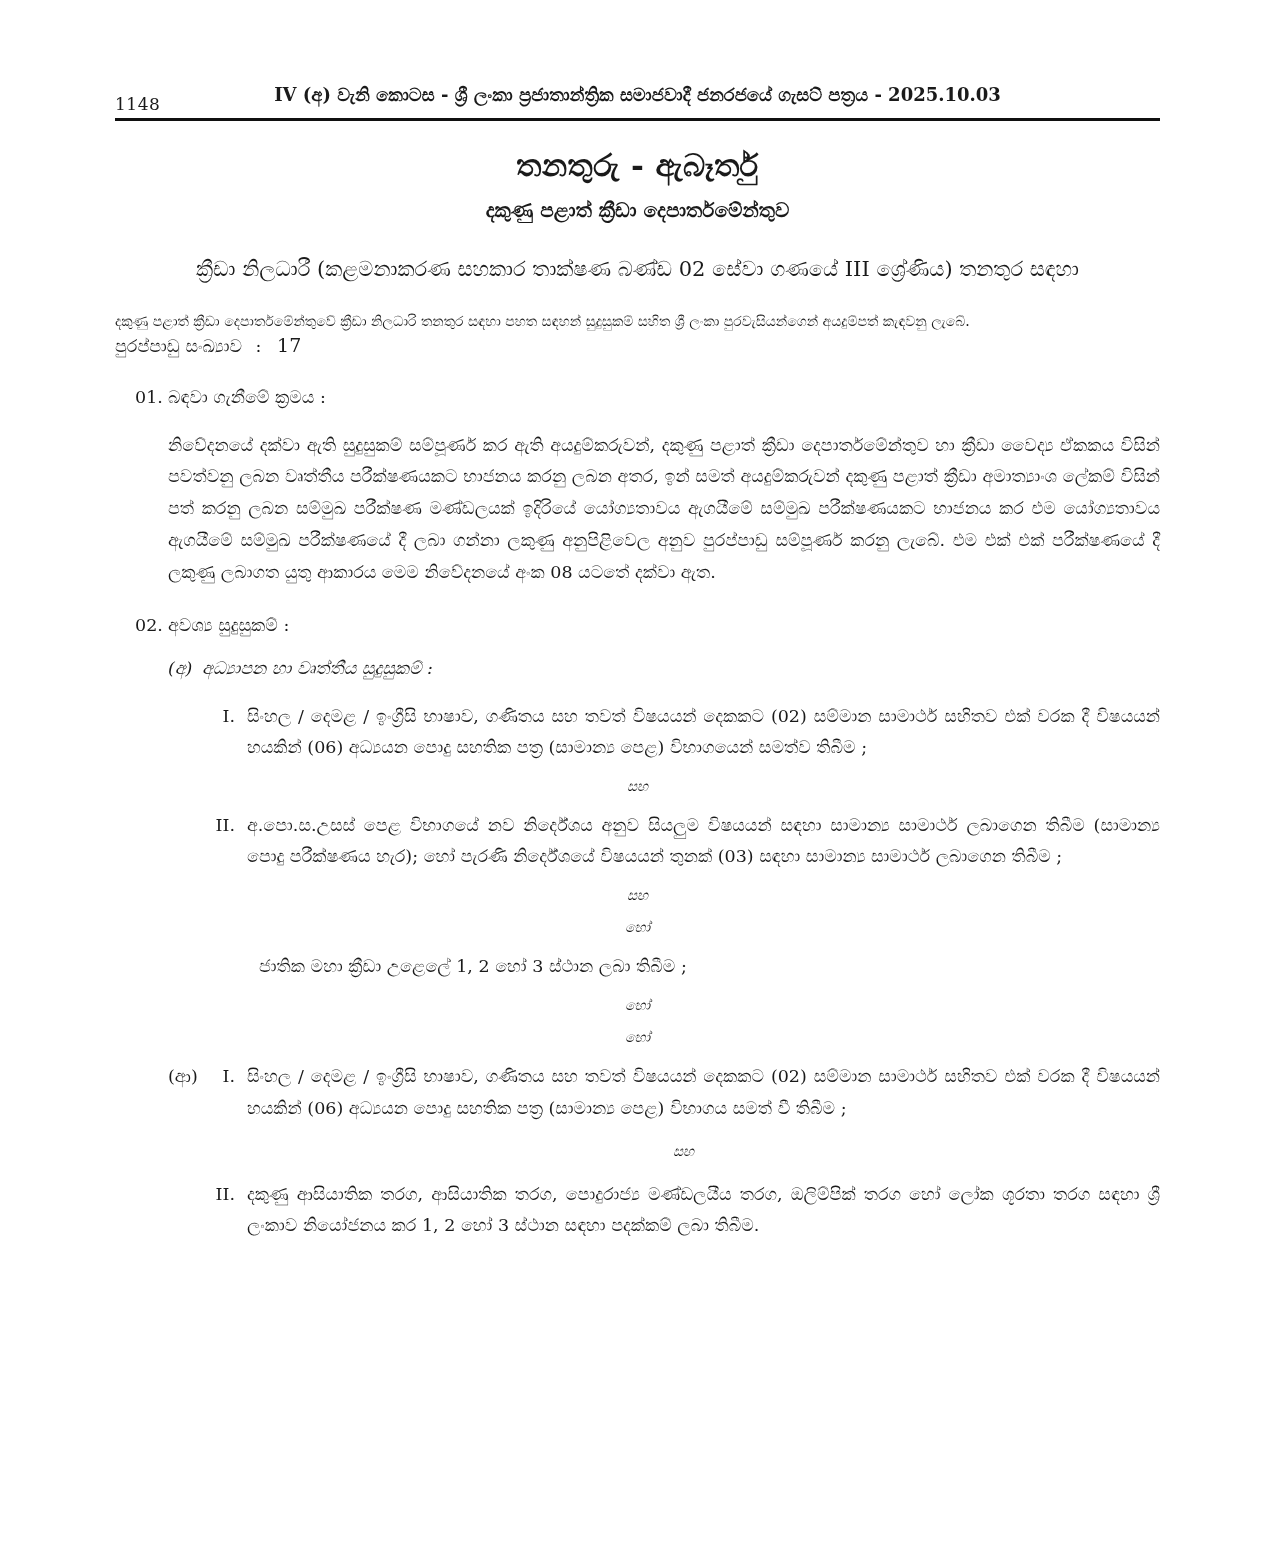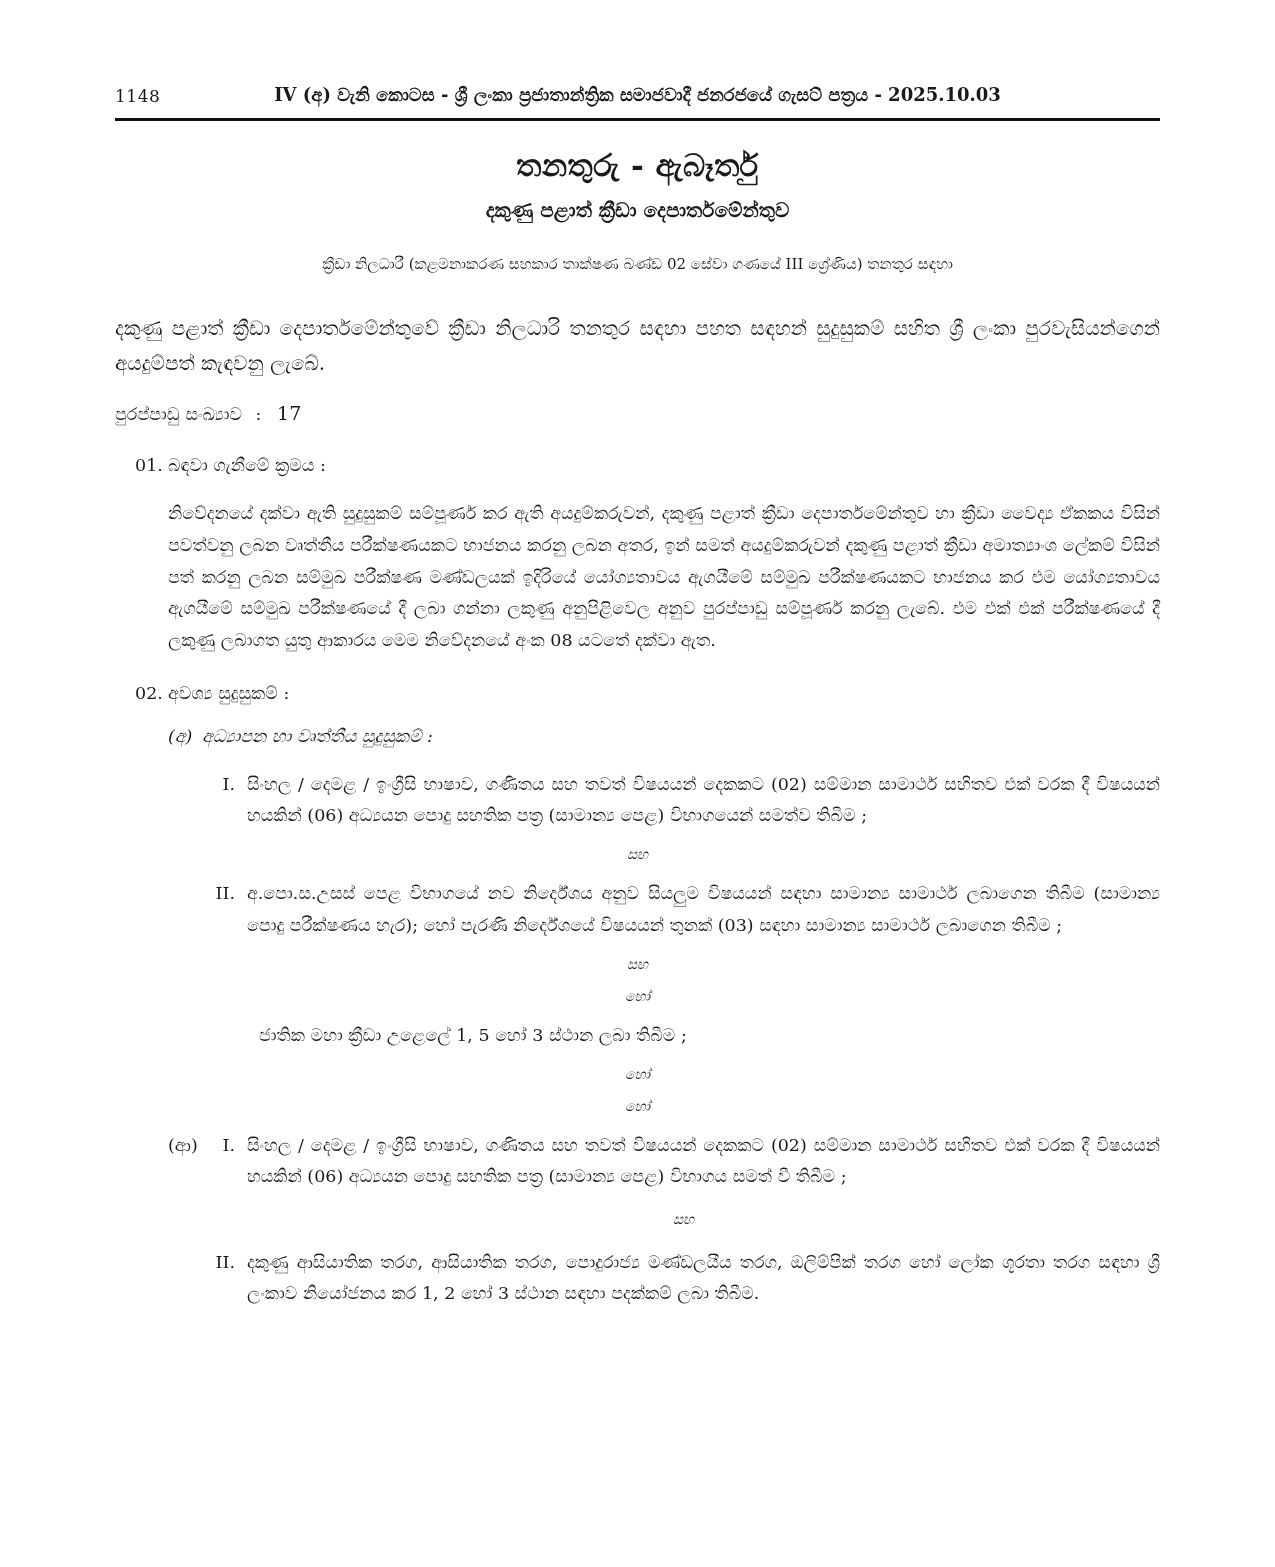--- a/index.html
+++ b/index.html
@@ -19,21 +19,21 @@
   }
   
   .page-header {
     position: relative;
     text-align: center;
     margin-bottom: 12px;
   }
   .page-number {
     position: absolute;
     left: 0;
-    top: 2px;
+    top: 10px;
     font-size: 17px;
     font-weight: normal;
     letter-spacing: .5px;
   }
   .header-title {
     font-size: 18px;
     font-weight: bold;
   }
   .header-rule {
     border: none;
@@ -49,30 +49,29 @@
     letter-spacing: .5px;
   }
   .department-name {
     text-align: center;
     font-size: 20px;
     font-weight: bold;
     margin-bottom: 30px;
   }
   .position-heading {
     text-align: center;
-    font-size: 15px;
+    font-size: 21px;
     line-height: 1.65;
-    margin-bottom: 34px;
+    margin-bottom: 22px;
   }
   
   .intro {
-    font-size: 20px;
-    line-height: 1.78;
-    text-align: justify;
-    margin-bottom: 20px;
+    font-size: 14px;
+    line-height: 1.78;
+    text-align: justify;
   }
   .vacancies-line {
     font-size: 17.5px;
     margin-bottom: 30px;
   }
   .vacancies-count {
     font-size: 19px;
     margin-left: 10px;
   }
   .vacancies-colon { margin-left: 8px; }
@@ -201,21 +200,21 @@
     <div class="separator">සහ</div>
 
     <div class="item-row">
       <span class="item-num">II.</span>
       <span class="item-text">අ.පො.ස.උසස් පෙළ විභාගයේ නව නිර්දේශය අනුව සියලුම විෂයයන් සඳහා සාමාන්‍ය සාමාර්ථ ලබාගෙන තිබීම (සාමාන්‍ය පොදු පරීක්ෂණය හැර); හෝ පැරණි නිර්දේශයේ විෂයයන් තුනක් (03) සඳහා සාමාන්‍ය සාමාර්ථ ලබාගෙන තිබීම ;</span>
     </div>
     <div class="separator">සහ</div>
 
     <div class="separator">හෝ</div>
 
-    <div class="cont-row">ජාතික මහා ක්‍රීඩා උළෙලේ 1, 5 හෝ 3 ස්ථාන ලබා තිබීම ;</div>
+    <div class="cont-row">ජාතික මහා ක්‍රීඩා උළෙලේ 1, 2 හෝ 3 ස්ථාන ලබා තිබීම ;</div>
     <div class="separator">හෝ</div>
 
     <div class="separator">හෝ</div>
 
     <div class="partb-row">
       <span class="partb-label">(ආ)</span>
       <div class="partb-items">
         <div class="item-row">
           <span class="item-num">I.</span>
           <span class="item-text">සිංහල / දෙමළ / ඉංග්‍රීසි භාෂාව, ගණිතය සහ තවත් විෂයයන් දෙකකට (02) සම්මාන සාමාර්ථ සහිතව එක් වරක දී විෂයයන් හයකින් (06) අධ්‍යයන පොදු සහතික පත්‍ර (සාමාන්‍ය පෙළ) විභාගය සමත් වී තිබීම ;</span>

